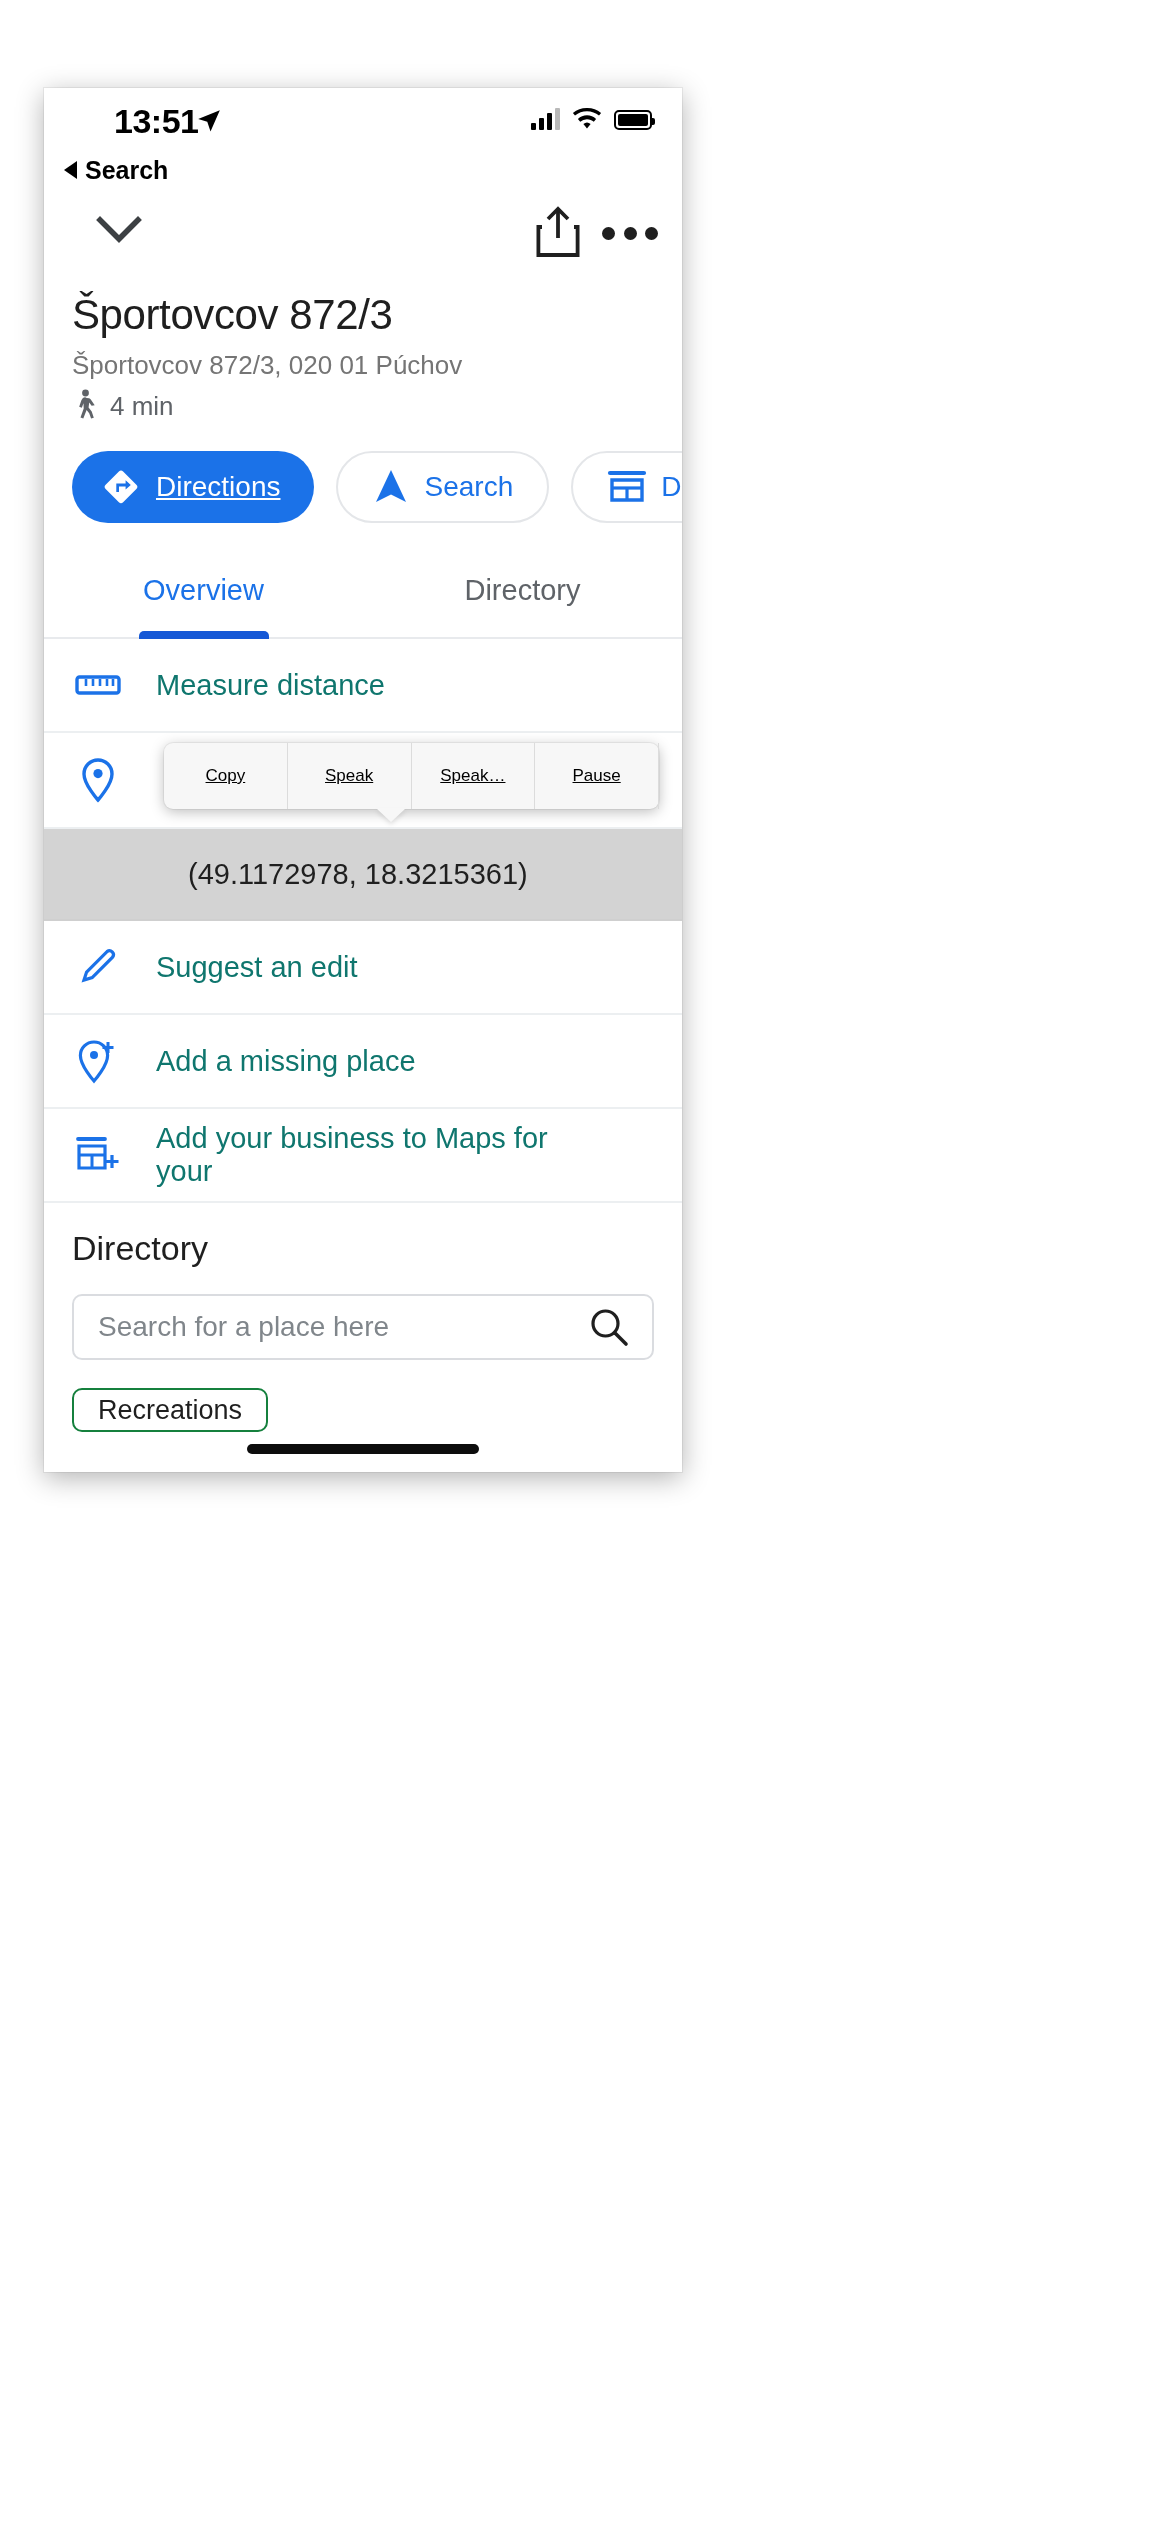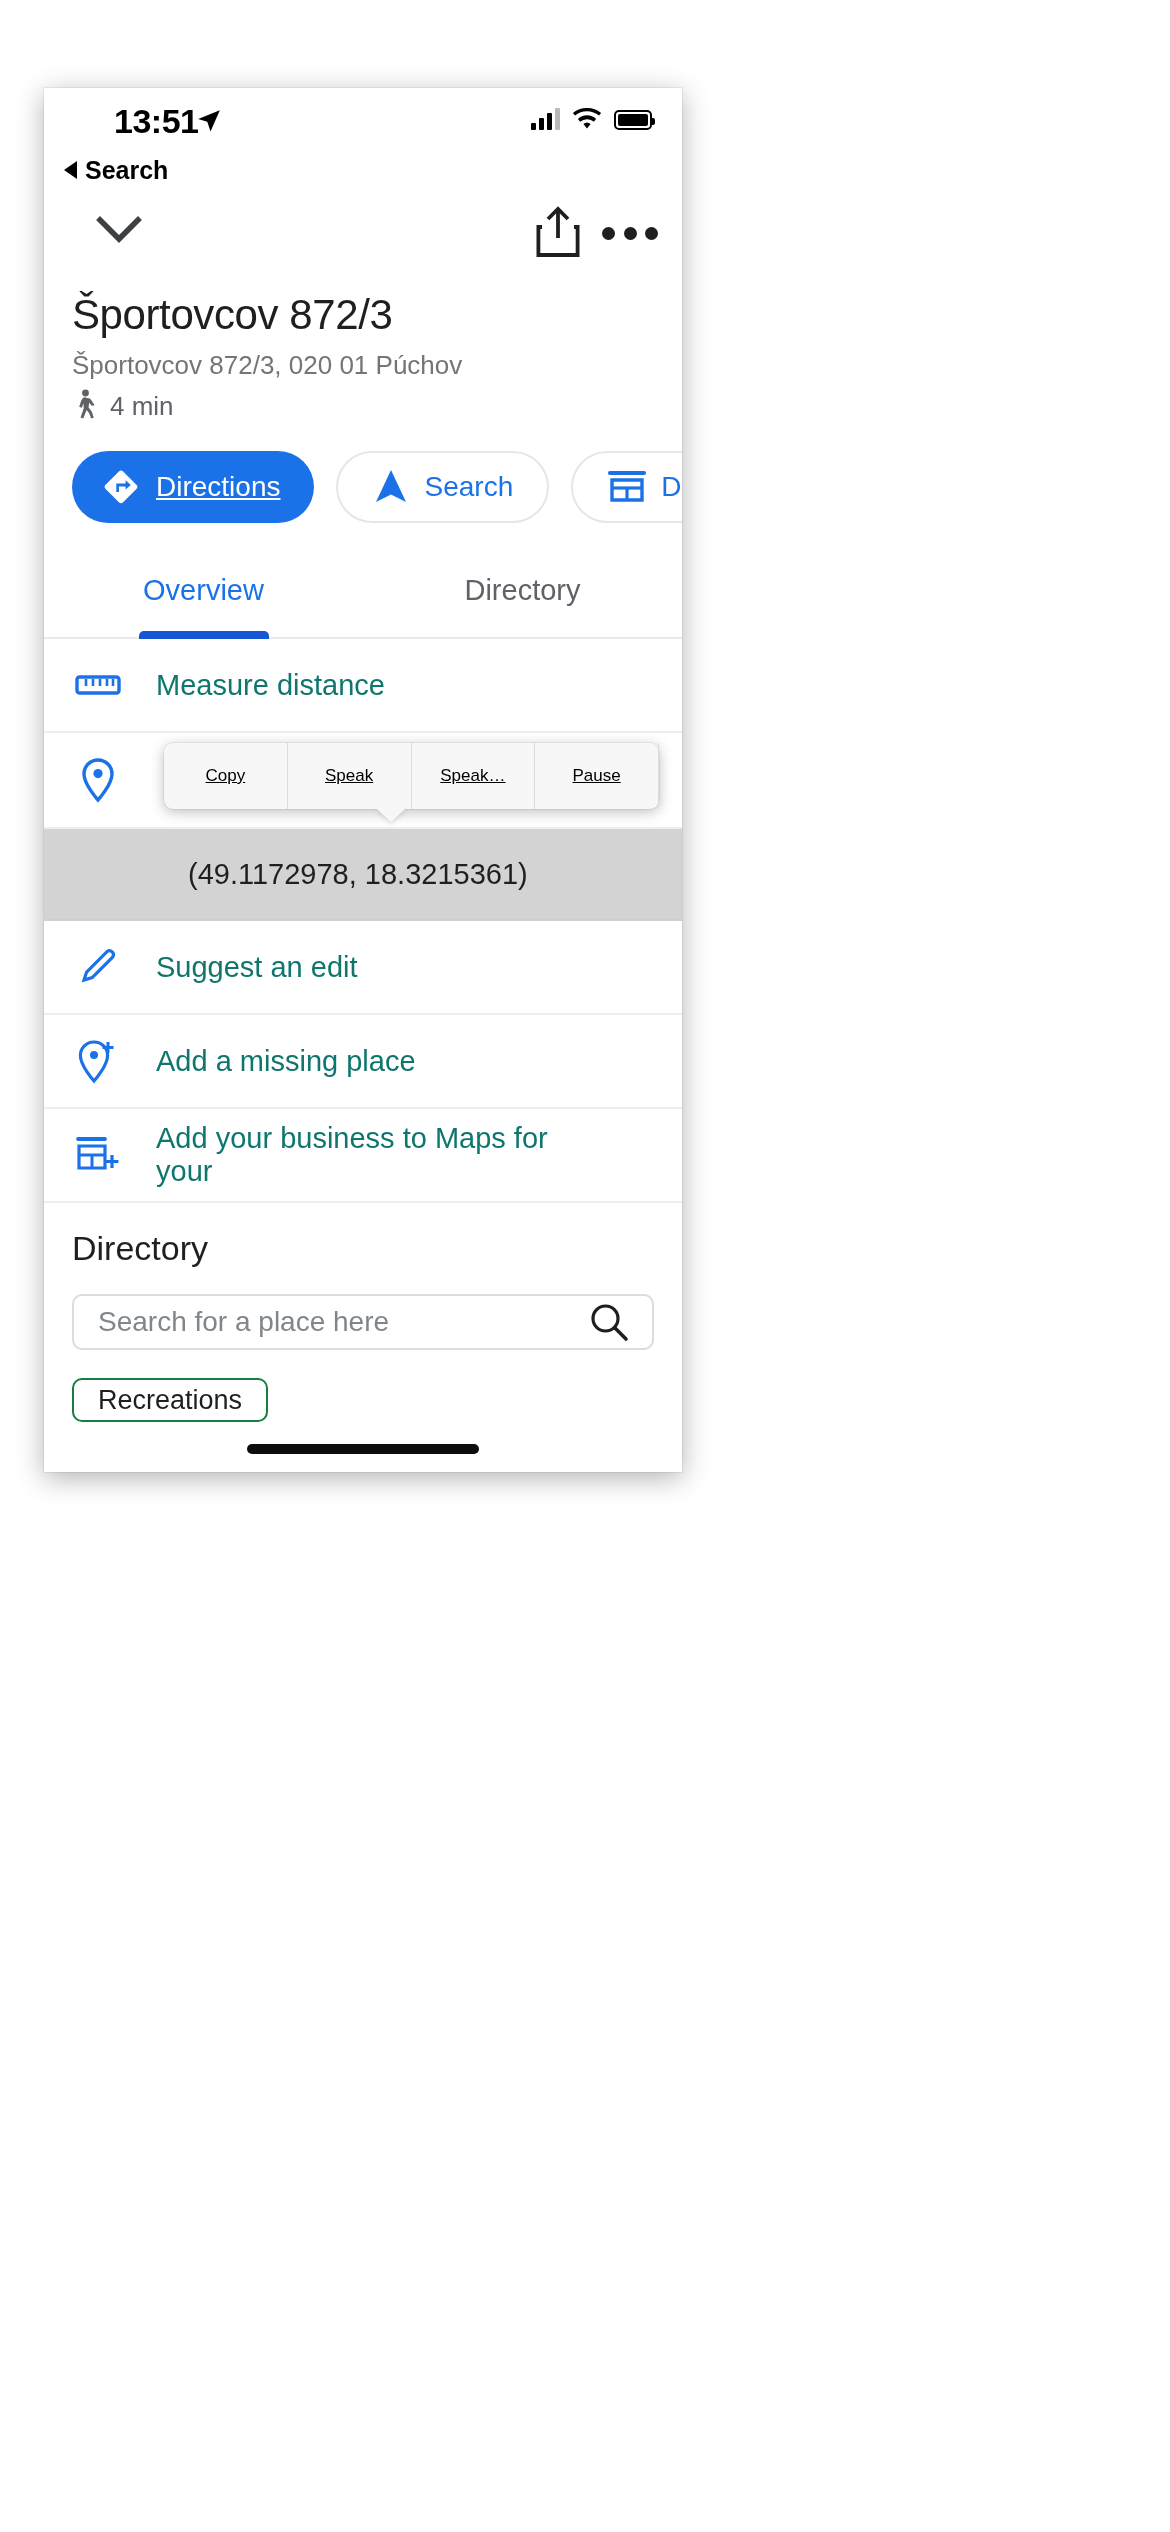--- a/index.html
+++ b/index.html
@@ -177,21 +177,21 @@
     width: 0; height: 0;
     border-left: 15px solid transparent; border-right: 15px solid transparent;
     border-top: 14px solid #f7f7f7;
     filter: drop-shadow(0 3px 2px rgba(0,0,0,0.10));
   }
   
   #dir-section { padding: 26px 28px 0 28px; }
   #dir-title { font-size: 34px; color: #1f1f1f; }
   #dir-search {
     margin-top: 26px;
-    height: 56px; border: 2px solid #dadce0; border-radius: 10px;
+    height: 66px; border: 2px solid #dadce0; border-radius: 10px;
     display: flex; align-items: center;
     padding: 0 22px 0 24px;
   }
   #dir-search .ph { flex: 1; font-size: 28px; color: #80868b; }
   #dir-chips { margin-top: 28px; display: flex; gap: 18px; }
   .dchip {
     border: 2px solid #15803d; border-radius: 10px;
     height: 44px; padding: 0 24px;
     display: flex; align-items: center;
     font-size: 27px; color: #1f1f1f; background: #fff;

